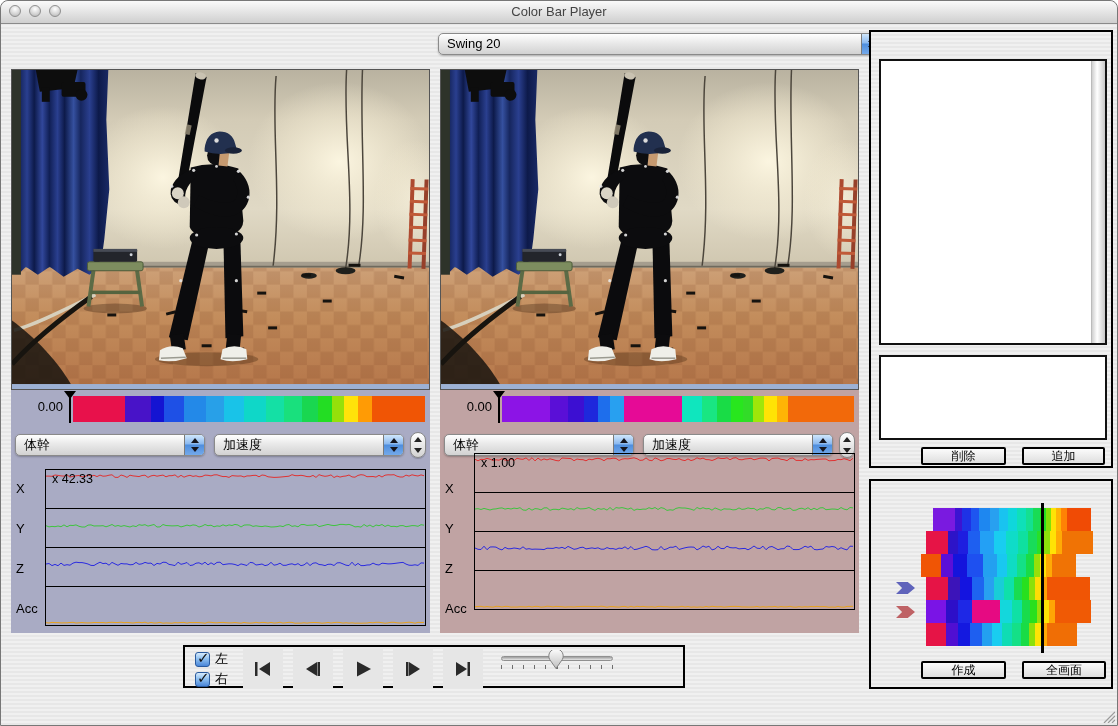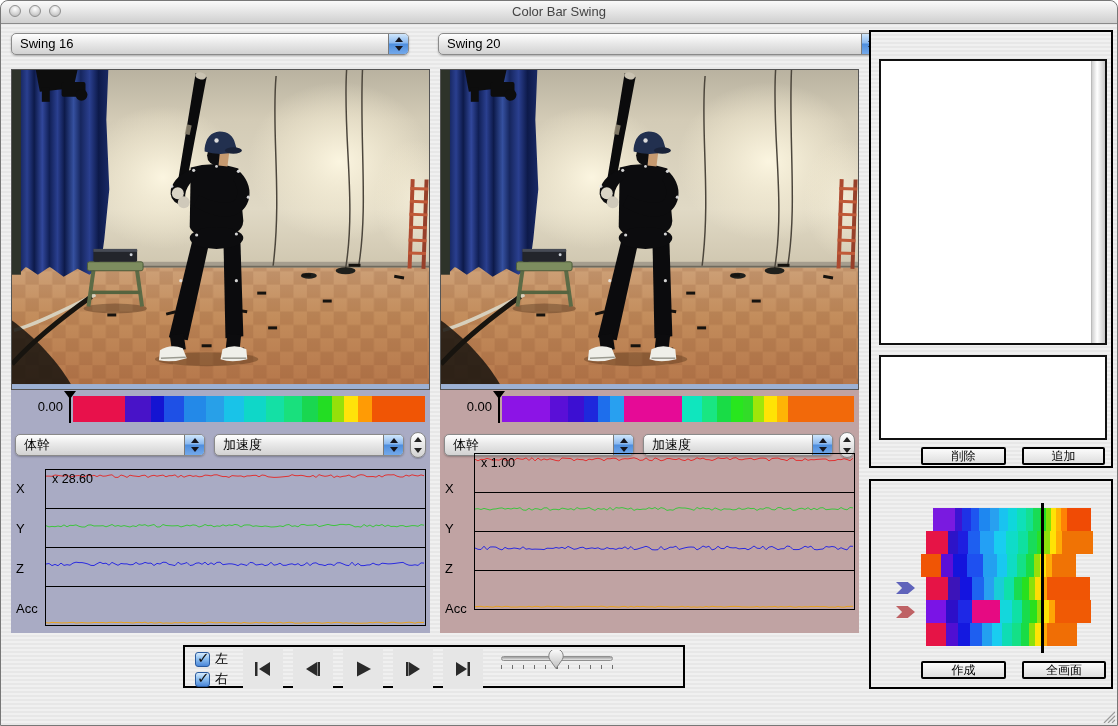--- a/index.html
+++ b/index.html
@@ -199,30 +199,23 @@
   </symbol>
 </defs>
 </svg>
 
 <div class="window">
 
   <div class="abs titlebar">
     <div class="abs tl" style="left:8px"></div>
     <div class="abs tl" style="left:28px"></div>
     <div class="abs tl" style="left:48px"></div>
-    <div class="title">Color Bar Swing</div>
-  </div>
-
-  <div class="abs popup" style="left:10px;top:32px;width:398px">
-    <span class="txt">Swing 16</span>
-    <span class="cap">
-        <i class="tri up"></i>
-        <i class="tri dn"></i>
-      </span>
-  </div>
+    <div class="title">Color Bar Player</div>
+  </div>
+
   <div class="abs popup" style="left:437px;top:32px;width:444px">
     <span class="txt">Swing 20</span>
     <span class="cap">
         <i class="tri up"></i>
         <i class="tri dn"></i>
       </span>
   </div>
 
   <div class="abs" style="left:10px;top:68px;width:419px;height:321px">
     <svg class="video" width="419" height="321" viewBox="0 0 420 321" preserveAspectRatio="none">
@@ -278,21 +271,21 @@
         <div class="glabel">X</div>
         <div class="glabel">Y</div>
         <div class="glabel">Z</div>
         <div class="glabel">Acc</div>
       </div>
     <div class="abs gplots" style="left:34px;top:79px">
         <div class="grow">
           <svg width="379" height="38" style="display:block">
             <path d="M0 6.1 L3 6.1 L6 6.3 L9 5.0 L12 5.4 L15 5.9 L18 6.1 L21 4.9 L24 7.1 L27 6.3 L30 5.8 L33 5.5 L36 6.9 L39 6.5 L42 4.9 L45 6.1 L48 5.3 L51 6.6 L54 5.1 L57 6.2 L60 6.0 L63 5.2 L66 4.8 L69 7.3 L72 7.4 L75 5.0 L78 5.9 L81 7.4 L84 5.2 L87 5.9 L90 6.2 L93 6.6 L96 5.5 L99 5.2 L102 7.4 L105 5.9 L108 5.3 L111 6.2 L114 5.6 L117 5.1 L120 6.8 L123 5.7 L126 5.7 L129 4.9 L132 7.3 L135 5.3 L138 7.2 L141 6.0 L144 5.3 L147 6.4 L150 5.8 L153 6.8 L156 6.5 L159 5.1 L162 5.3 L165 5.9 L168 4.9 L171 4.8 L174 5.8 L177 6.6 L180 6.5 L183 7.4 L186 5.6 L189 5.9 L192 6.1 L195 5.9 L198 7.0 L201 5.9 L204 5.9 L207 5.4 L210 5.3 L213 6.8 L216 5.0 L219 5.4 L222 6.8 L225 7.1 L228 7.4 L231 7.3 L234 7.1 L237 6.8 L240 6.5 L243 6.2 L246 4.7 L249 5.6 L252 5.7 L255 5.3 L258 5.8 L261 6.6 L264 6.7 L267 5.4 L270 7.4 L273 4.7 L276 5.7 L279 6.3 L282 5.9 L285 4.9 L288 7.5 L291 6.0 L294 7.1 L297 6.3 L300 6.0 L303 5.0 L306 6.9 L309 7.2 L312 5.4 L315 4.7 L318 5.1 L321 6.7 L324 6.6 L327 6.5 L330 7.1 L333 5.3 L336 7.0 L339 5.2 L342 4.8 L345 4.9 L348 4.7 L351 6.2 L354 7.0 L357 7.0 L360 5.1 L363 6.1 L366 4.8 L369 5.5 L372 6.0 L375 4.9 L378 5.7" fill="none" stroke="#e03232" stroke-width="1"></path>
           </svg>
-          <span class="mult">x 28.60</span>
+          <span class="mult">x 42.33</span>
         </div>
         <div class="grow">
           <svg width="379" height="38" style="display:block">
             <path d="M0 16.7 L3 17.9 L6 17.4 L9 17.7 L12 17.0 L15 17.7 L18 15.9 L21 17.8 L24 16.3 L27 16.5 L30 15.9 L33 17.3 L36 18.0 L39 18.0 L42 16.1 L45 15.9 L48 17.0 L51 16.9 L54 16.9 L57 16.7 L60 17.8 L63 16.8 L66 15.5 L69 17.3 L72 16.5 L75 17.4 L78 16.6 L81 17.3 L84 18.0 L87 16.8 L90 17.6 L93 15.7 L96 16.3 L99 15.7 L102 17.1 L105 16.3 L108 15.5 L111 18.0 L114 17.9 L117 15.5 L120 16.5 L123 16.7 L126 16.9 L129 16.8 L132 16.6 L135 17.9 L138 17.1 L141 16.1 L144 16.9 L147 15.9 L150 16.3 L153 18.0 L156 17.1 L159 15.5 L162 16.7 L165 16.2 L168 17.8 L171 16.9 L174 17.3 L177 15.8 L180 17.0 L183 15.9 L186 16.5 L189 15.4 L192 16.0 L195 18.0 L198 16.1 L201 15.9 L204 16.0 L207 17.4 L210 16.8 L213 17.3 L216 17.6 L219 17.0 L222 17.4 L225 18.0 L228 17.9 L231 17.6 L234 16.9 L237 17.6 L240 16.0 L243 15.5 L246 17.4 L249 16.8 L252 17.8 L255 15.6 L258 15.5 L261 16.4 L264 16.2 L267 16.1 L270 15.5 L273 17.6 L276 16.9 L279 16.1 L282 15.4 L285 16.2 L288 16.6 L291 16.2 L294 15.4 L297 15.4 L300 15.8 L303 15.4 L306 16.4 L309 17.9 L312 17.6 L315 18.1 L318 15.5 L321 17.4 L324 16.0 L327 18.0 L330 16.0 L333 16.7 L336 15.5 L339 17.5 L342 16.1 L345 17.5 L348 17.3 L351 17.8 L354 16.7 L357 16.6 L360 17.7 L363 17.2 L366 16.6 L369 16.7 L372 17.3 L375 15.7 L378 16.2" fill="none" stroke="#3ec43e" stroke-width="1"></path>
           </svg>
         </div>
         <div class="grow">
           <svg width="379" height="38" style="display:block">
             <path d="M0 16.0 L3 15.5 L6 17.6 L9 16.4 L12 17.7 L15 15.1 L18 17.4 L21 16.7 L24 17.2 L27 15.1 L30 14.2 L33 14.6 L36 14.6 L39 15.2 L42 16.0 L45 17.4 L48 17.5 L51 15.7 L54 14.2 L57 15.6 L60 15.2 L63 17.2 L66 14.4 L69 15.9 L72 17.3 L75 15.5 L78 15.9 L81 15.9 L84 16.8 L87 16.5 L90 14.4 L93 16.3 L96 15.8 L99 14.4 L102 15.3 L105 15.1 L108 17.5 L111 15.4 L114 16.0 L117 14.2 L120 14.4 L123 16.4 L126 16.9 L129 17.6 L132 14.2 L135 16.3 L138 15.6 L141 14.5 L144 17.5 L147 17.0 L150 15.2 L153 14.8 L156 16.3 L159 14.2 L162 16.9 L165 14.8 L168 16.6 L171 14.4 L174 14.2 L177 16.7 L180 16.2 L183 15.8 L186 15.9 L189 16.5 L192 17.6 L195 15.9 L198 16.7 L201 17.5 L204 14.4 L207 14.8 L210 17.0 L213 16.6 L216 16.0 L219 17.6 L222 16.9 L225 14.4 L228 17.2 L231 16.6 L234 15.2 L237 17.3 L240 17.3 L243 16.3 L246 15.8 L249 16.9 L252 15.6 L255 17.7 L258 16.9 L261 14.6 L264 17.5 L267 15.2 L270 14.8 L273 16.5 L276 16.8 L279 17.6 L282 16.3 L285 16.2 L288 17.5 L291 14.9 L294 14.7 L297 15.9 L300 17.2 L303 17.6 L306 14.2 L309 17.6 L312 15.4 L315 17.6 L318 17.6 L321 17.0 L324 16.9 L327 15.1 L330 16.5 L333 17.0 L336 15.2 L339 15.5 L342 15.9 L345 15.8 L348 15.5 L351 15.1 L354 14.7 L357 14.4 L360 16.1 L363 17.2 L366 17.3 L369 16.8 L372 17.4 L375 14.9 L378 15.1" fill="none" stroke="#2a2ae0" stroke-width="1"></path>
           </svg>

